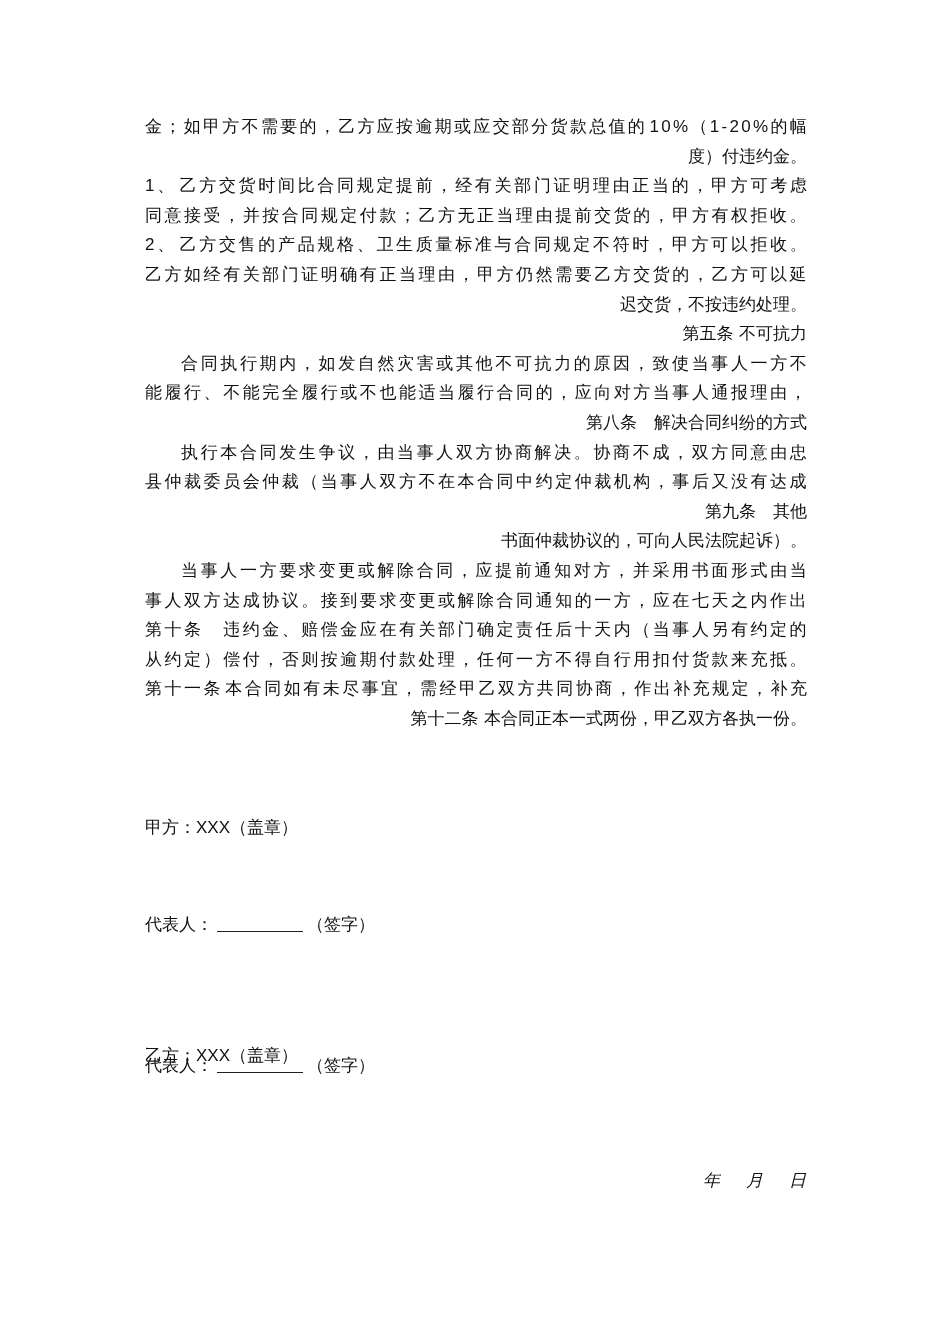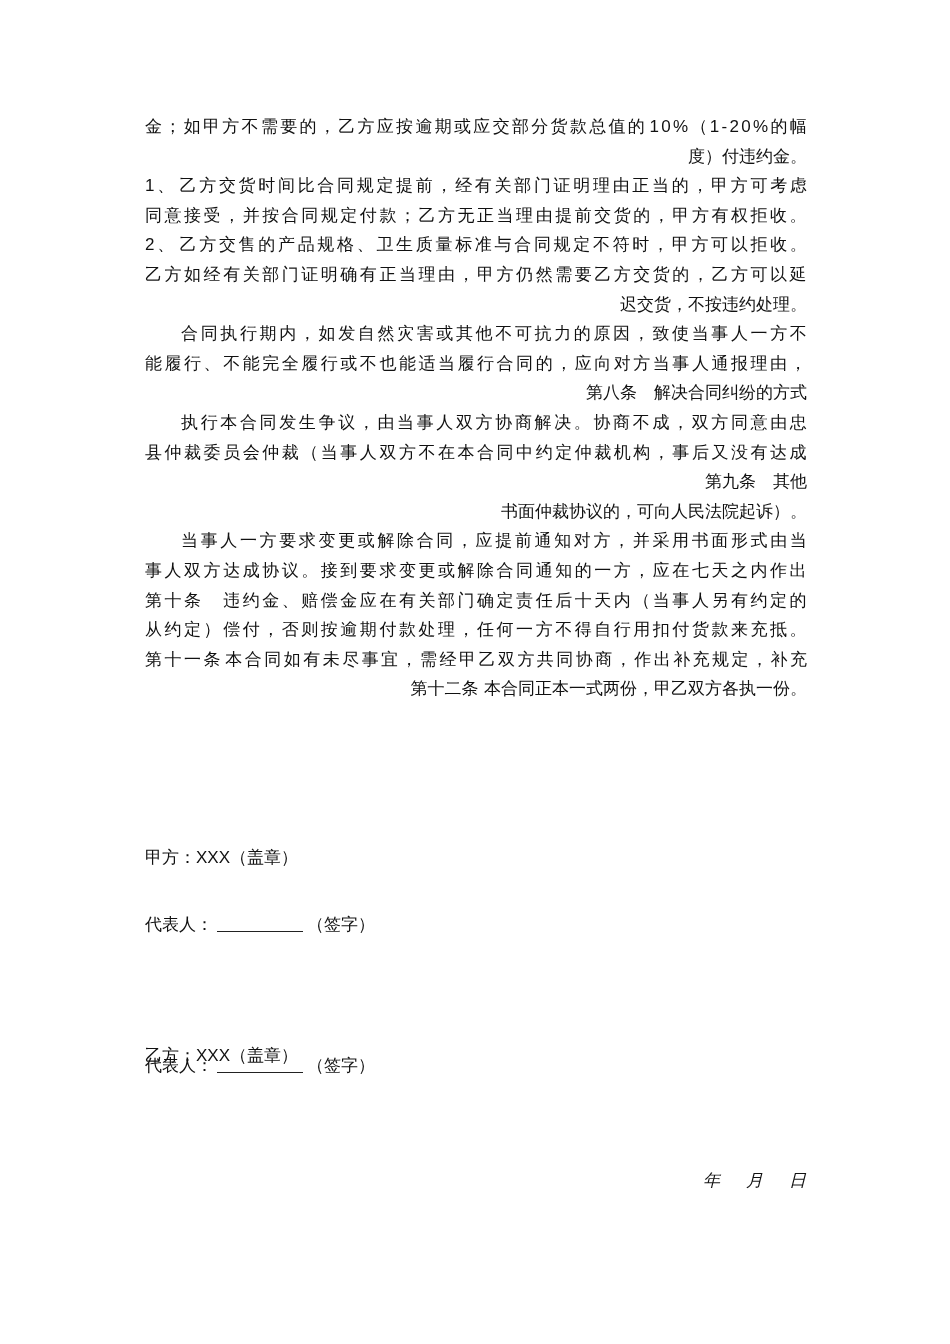--- a/index.html
+++ b/index.html
@@ -213,20 +213,23 @@
         <span>，</span>
         <span>乙</span>
         <span>方</span>
         <span>可</span>
         <span>以</span>
         <span>延</span>
       </div>
       <div class="line last">
         <span>迟交货，不按违约处理。</span>
       </div>
+      <div class="line last">
+        <span>第五条 不可抗力</span>
+      </div>
       <div class="line indent">
         <span>合</span>
         <span>同</span>
         <span>执</span>
         <span>行</span>
         <span>期</span>
         <span>内</span>
         <span>，</span>
         <span>如</span>
         <span>发</span>
@@ -546,21 +549,21 @@
         <span>定</span>
         <span>，</span>
         <span>补</span>
         <span>充</span>
       </div>
       <div class="line last">
         <span>第十二条 本合同正本一式两份，甲乙双方各执一份。</span>
       </div>
     </div>
 
-  <div class="sig" style="top:845px;">
+  <div class="sig" style="top:815px;">
     <span>甲方：</span><span style="font-family:'Liberation Sans',sans-serif;">XXX</span><span>（盖章）</span>
   </div>
   <div class="sig" style="top:912px;">
     <span>代表人：</span><span class="blank"></span><span>（签字）</span>
   </div>
   <div class="sig" style="top:995px;margin-top:48px;">
     <span>乙方：</span><span style="font-family:'Liberation Sans',sans-serif;">XXX</span><span>（盖章）</span>
   </div>
   <div class="sig" style="top:1053px;">
     <span>代表人：</span><span class="blank"></span><span>（签字）</span>

